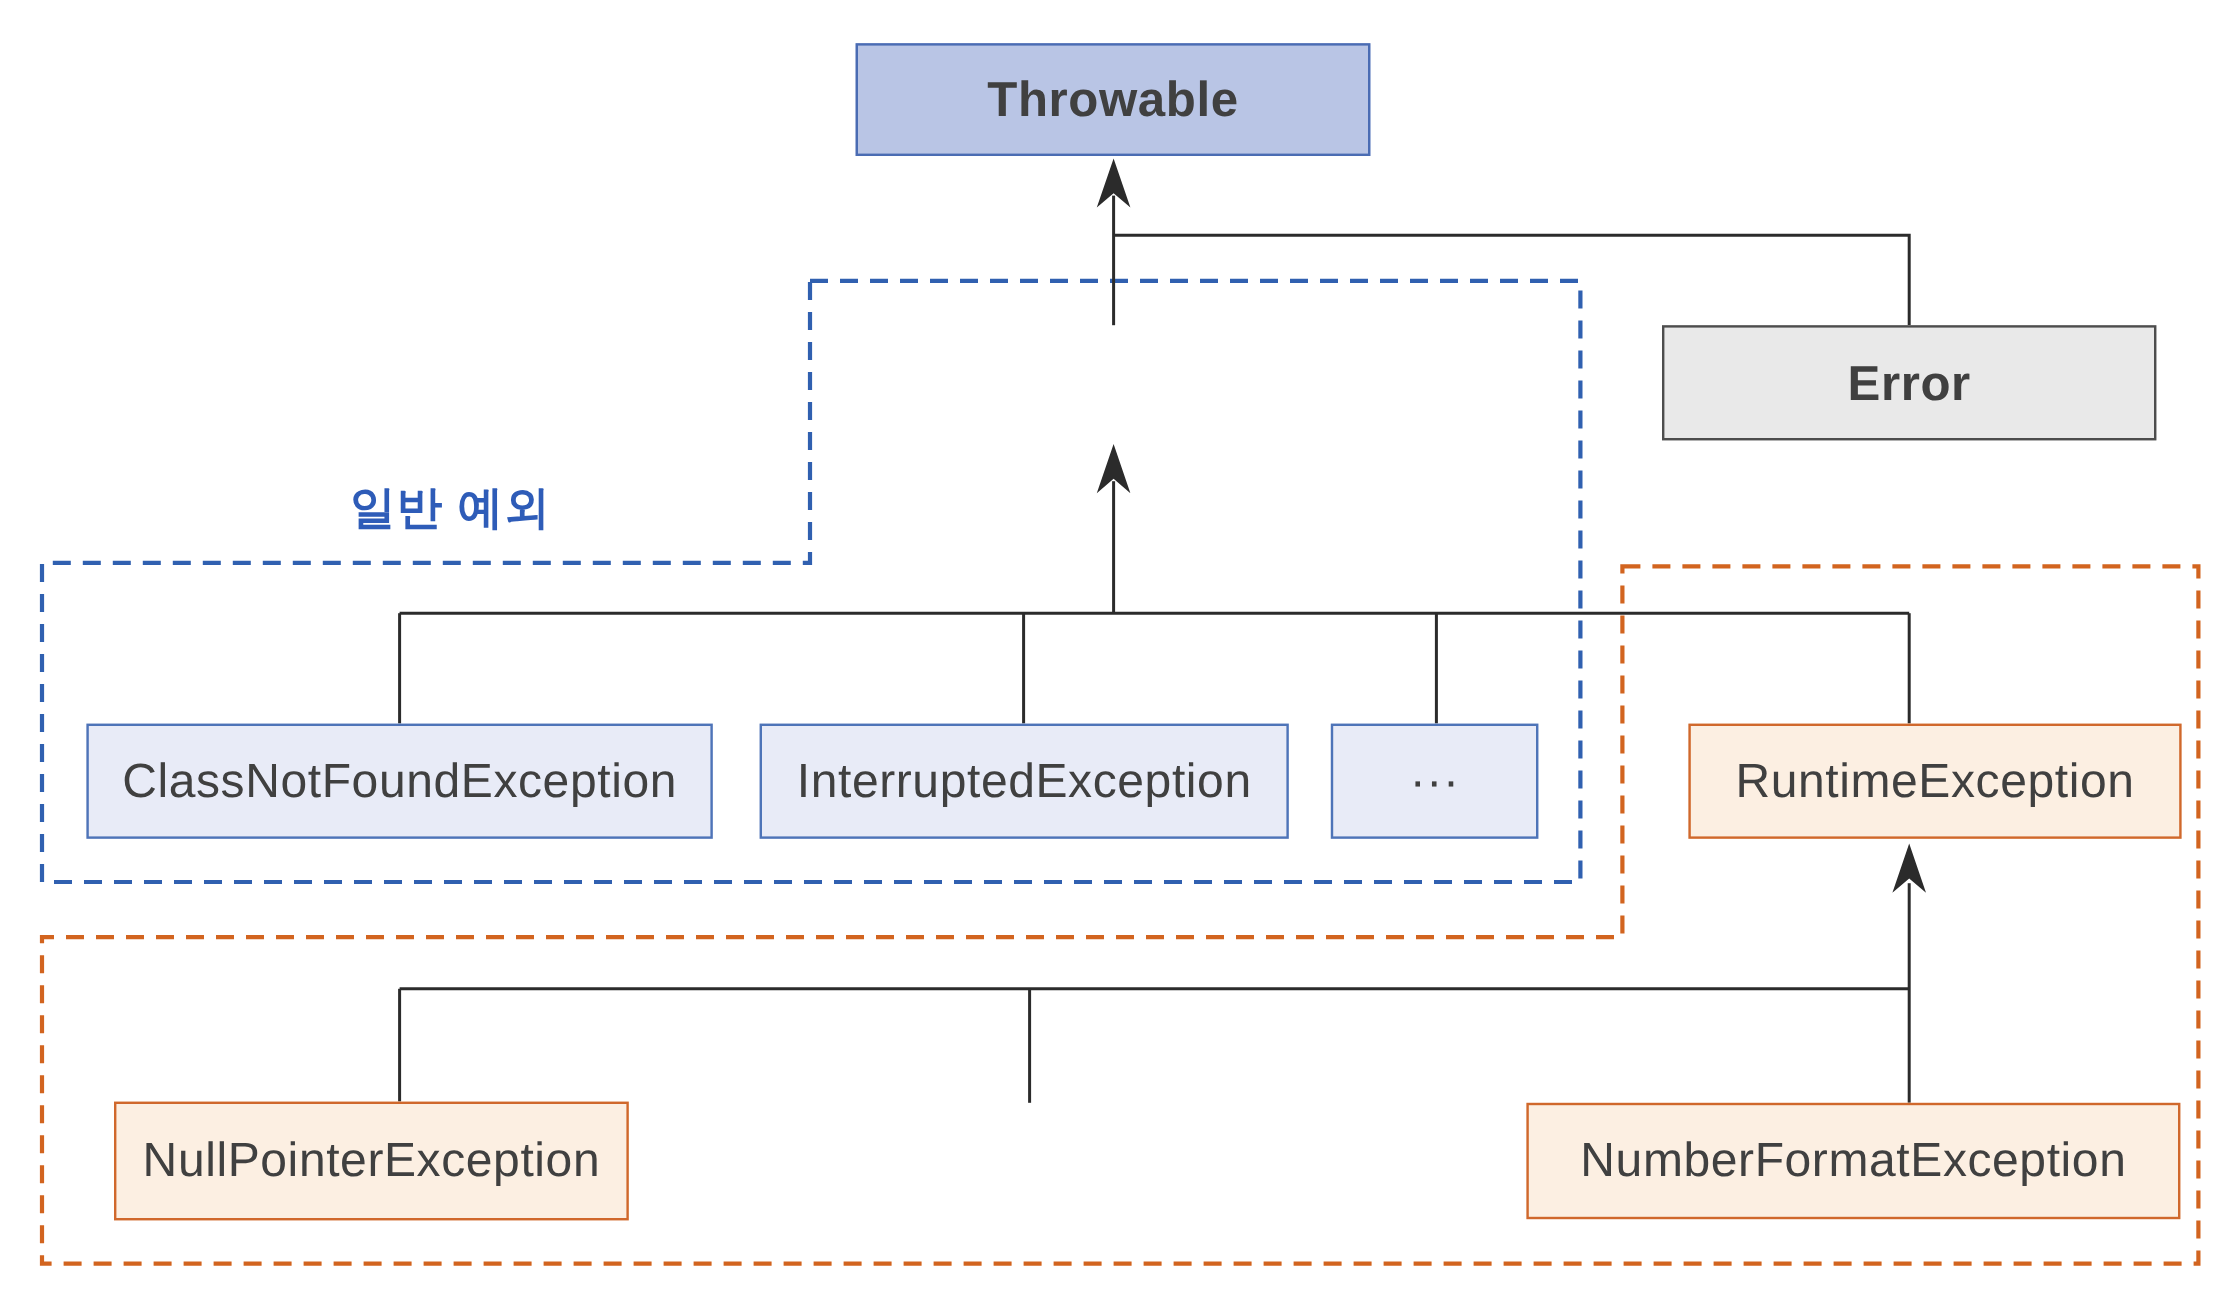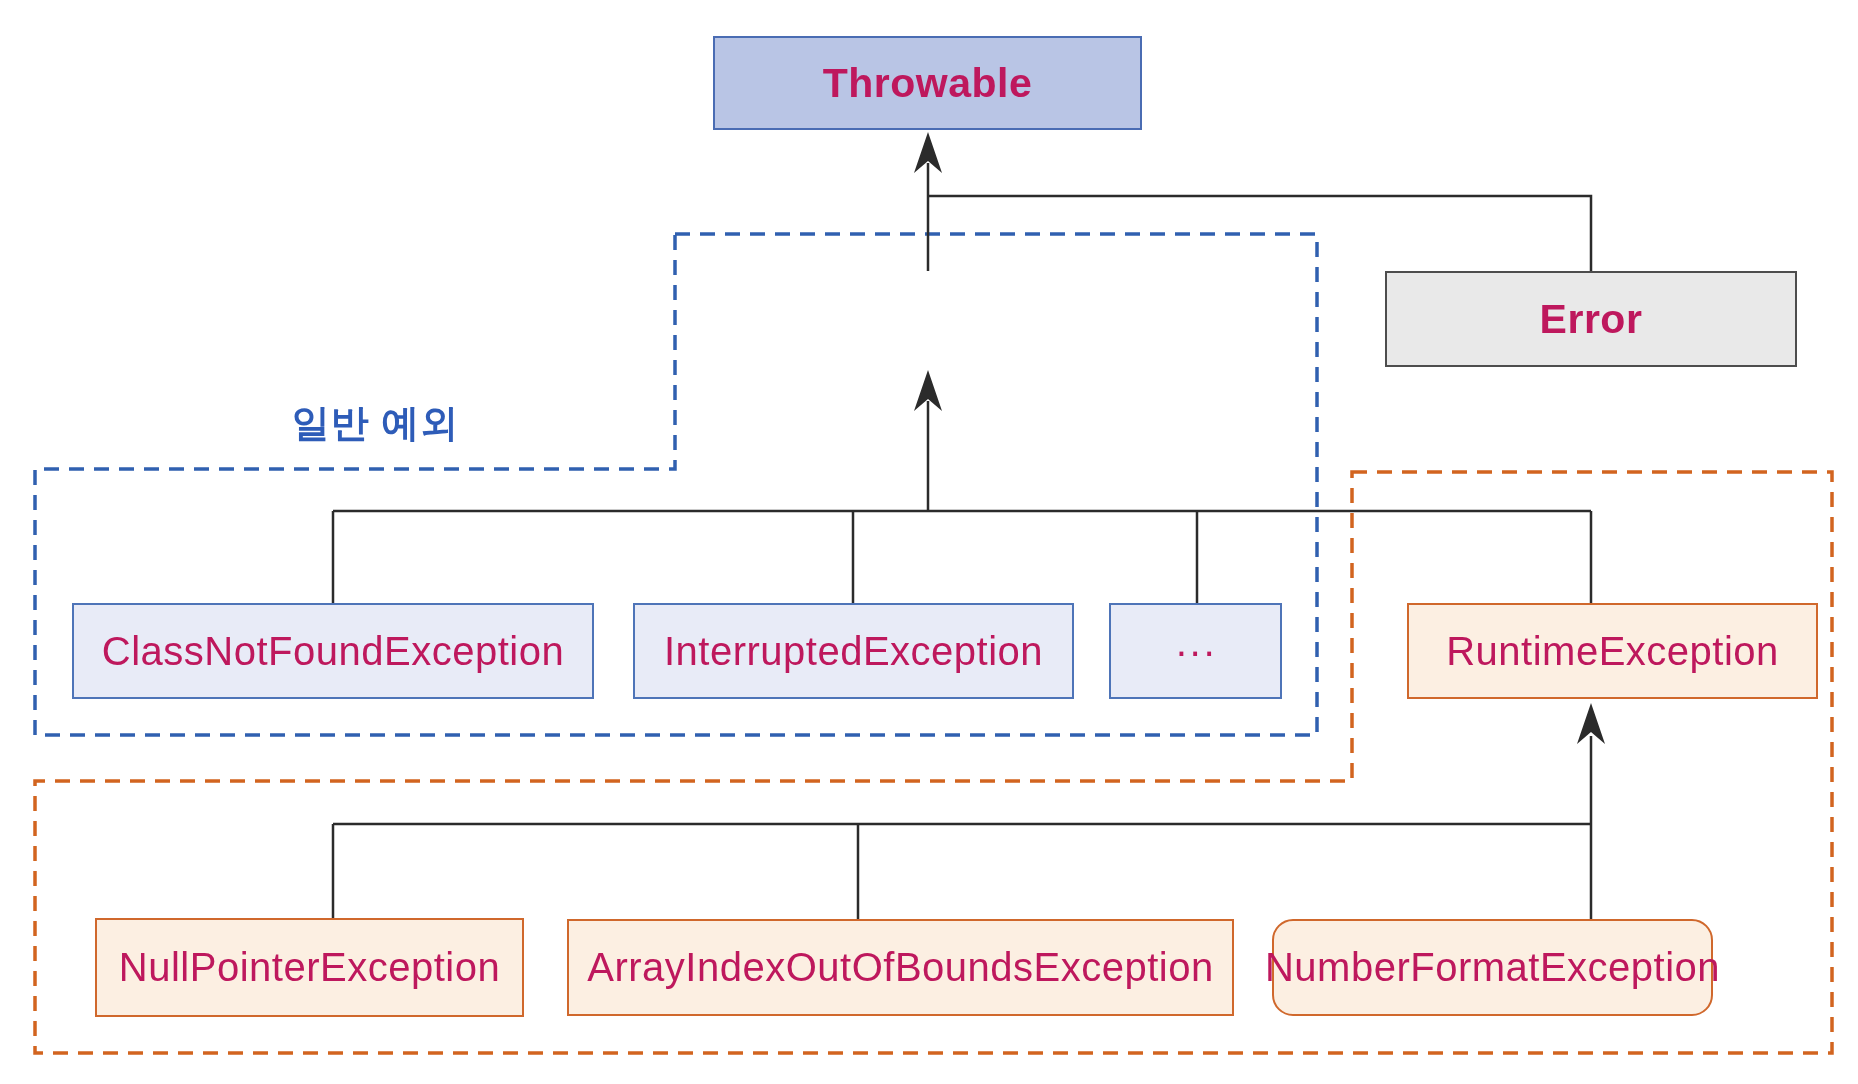--- a/index.html
+++ b/index.html
@@ -3,21 +3,21 @@
 <meta charset="utf-8">
 <style>
   html,body{margin:0;padding:0;background:#ffffff;}
   body{font-family:"Liberation Sans","DejaVu Sans",sans-serif;}
   #canvas{
     position:relative;width:1858px;height:1084px;background:#ffffff;overflow:hidden;
   }
   #wires{position:absolute;left:0;top:0;width:1858px;height:1084px;}
   .node{
     position:absolute;display:flex;align-items:center;justify-content:center;
-    box-sizing:border-box;color:#be185d;font-size:40px;letter-spacing:0.5px;
+    box-sizing:border-box;color:#404040;font-size:40px;letter-spacing:0.5px;
   }
   .node.heading{font-weight:bold;font-size:41px;}
   
   .n-throwable{background:#b9c5e5;border:2.5px solid #4a6cb3;}
   .n-exception{background:#dde2f2;border:2.5px solid #4a6cb3;}
   .leaf-blue{background:#e8ebf7;border:2px solid #4e74b8;}
   
   .n-error{background:#e9e9e9;border:2.5px solid #4d4d4d;}
   
   .leaf-orange{background:#fcefe2;border:2px solid #d0682c;margin-left:22px;}
@@ -69,20 +69,19 @@
   <div class="node leaf-blue" style="left:72px;top:603px;width:522px;height:96px;">ClassNotFoundException</div>
 
   <div class="node leaf-blue" style="left:633px;top:603px;width:441px;height:96px;">InterruptedException</div>
 
   <div class="node leaf-blue" style="left:1109px;top:603px;width:173px;height:96px;">···</div>
 
   <div class="node leaf-orange" style="left:1385px;top:603px;width:411px;height:96px;">RuntimeException</div>
 
   <div class="node leaf-orange" style="left:73px;top:918px;width:429px;height:99px;">NullPointerException</div>
 
-  <div class="node leaf-orange" style="left:545px;top:919px;width:667px;height:97px;">ArrayIndexOutOfBoundsException</div>
 
-  <div class="node leaf-orange" style="left:1250px;top:919px;width:441px;height:97px;border-radius:21px;">NumberFormatException</div>
+  <div class="node leaf-orange" style="left:1250px;top:919px;width:545px;height:97px;">NumberFormatException</div>
 
   <div class="region-label blue" style="left:283px;top:398px;width:185px;">일반 예외</div>
 
 
 </div>
 
 </body></html>

